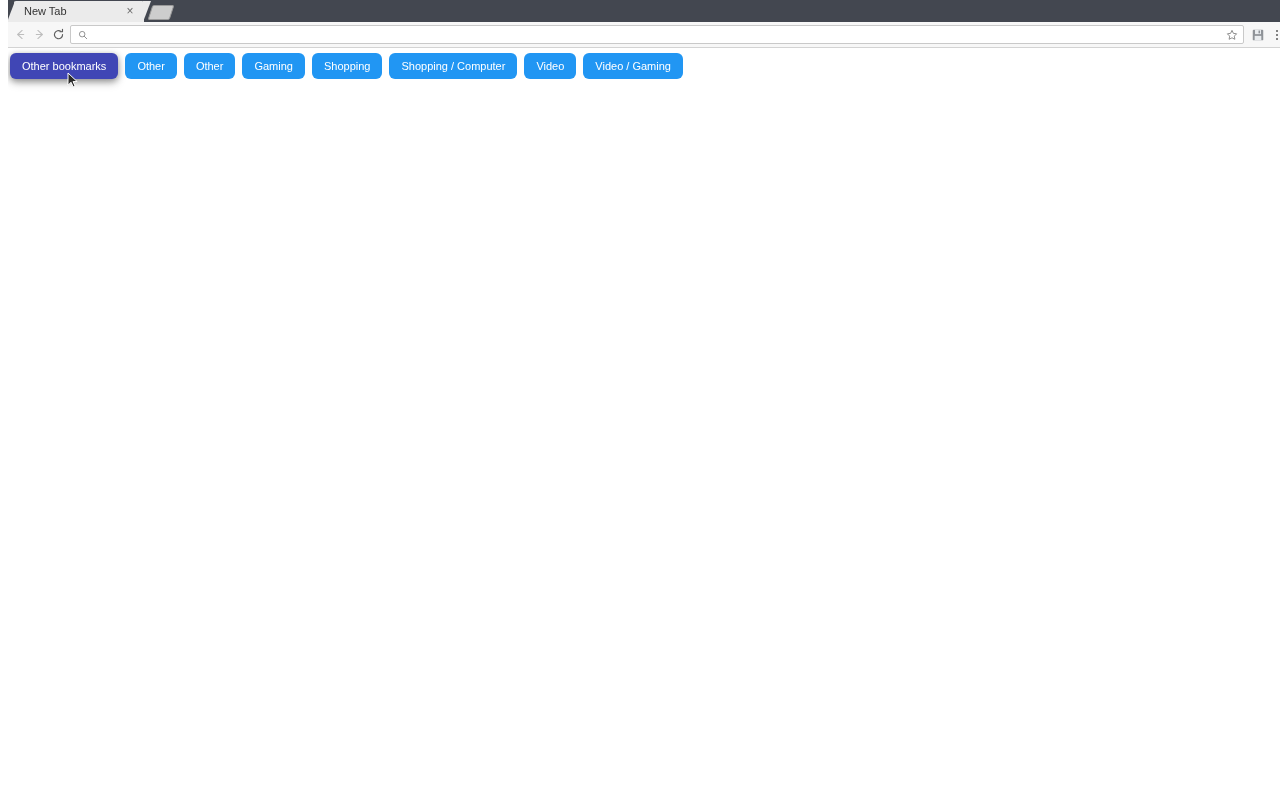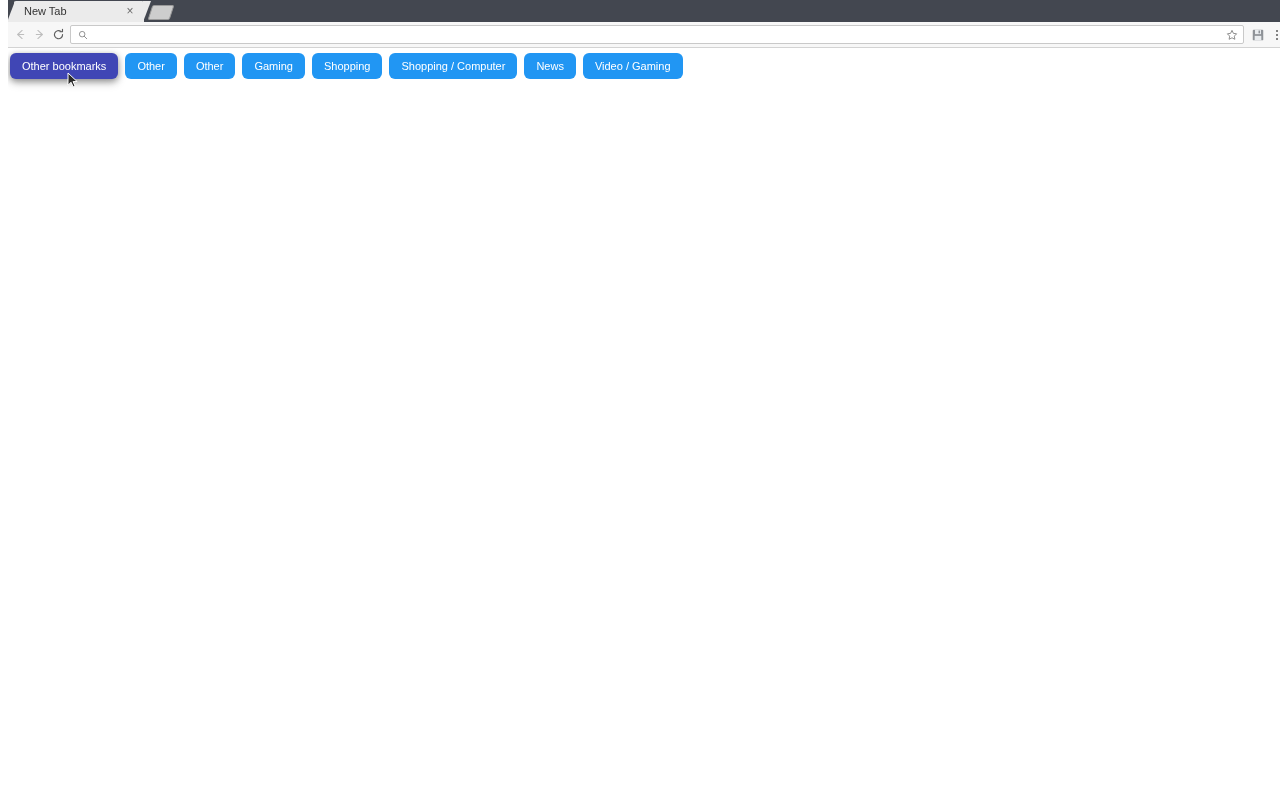--- a/index.html
+++ b/index.html
@@ -334,21 +334,21 @@
 
   <div class="page-content">
 
     <div class="bookmark-bar">
       <button class="bm-button active">Other bookmarks</button>
       <button class="bm-button">Other</button>
       <button class="bm-button">Other</button>
       <button class="bm-button">Gaming</button>
       <button class="bm-button">Shopping</button>
       <button class="bm-button">Shopping / Computer</button>
-      <button class="bm-button">News</button>
+      <button class="bm-button">Video</button>
       <button class="bm-button">Video / Gaming</button>
     </div>
 
     <div class="cursor" style="left: 59px; top: 24px;">
       <svg width="12" height="18" viewBox="0 0 12 18">
         <path d="M1 1 L1 13.2 L4.1 10.3 L6.1 14.9 L8.1 14.0 L6.1 9.6 L10.2 9.6 Z" fill="#2b2b2b" stroke="#ffffff" stroke-width="1"></path>
       </svg>
     </div>
 
   </div>

